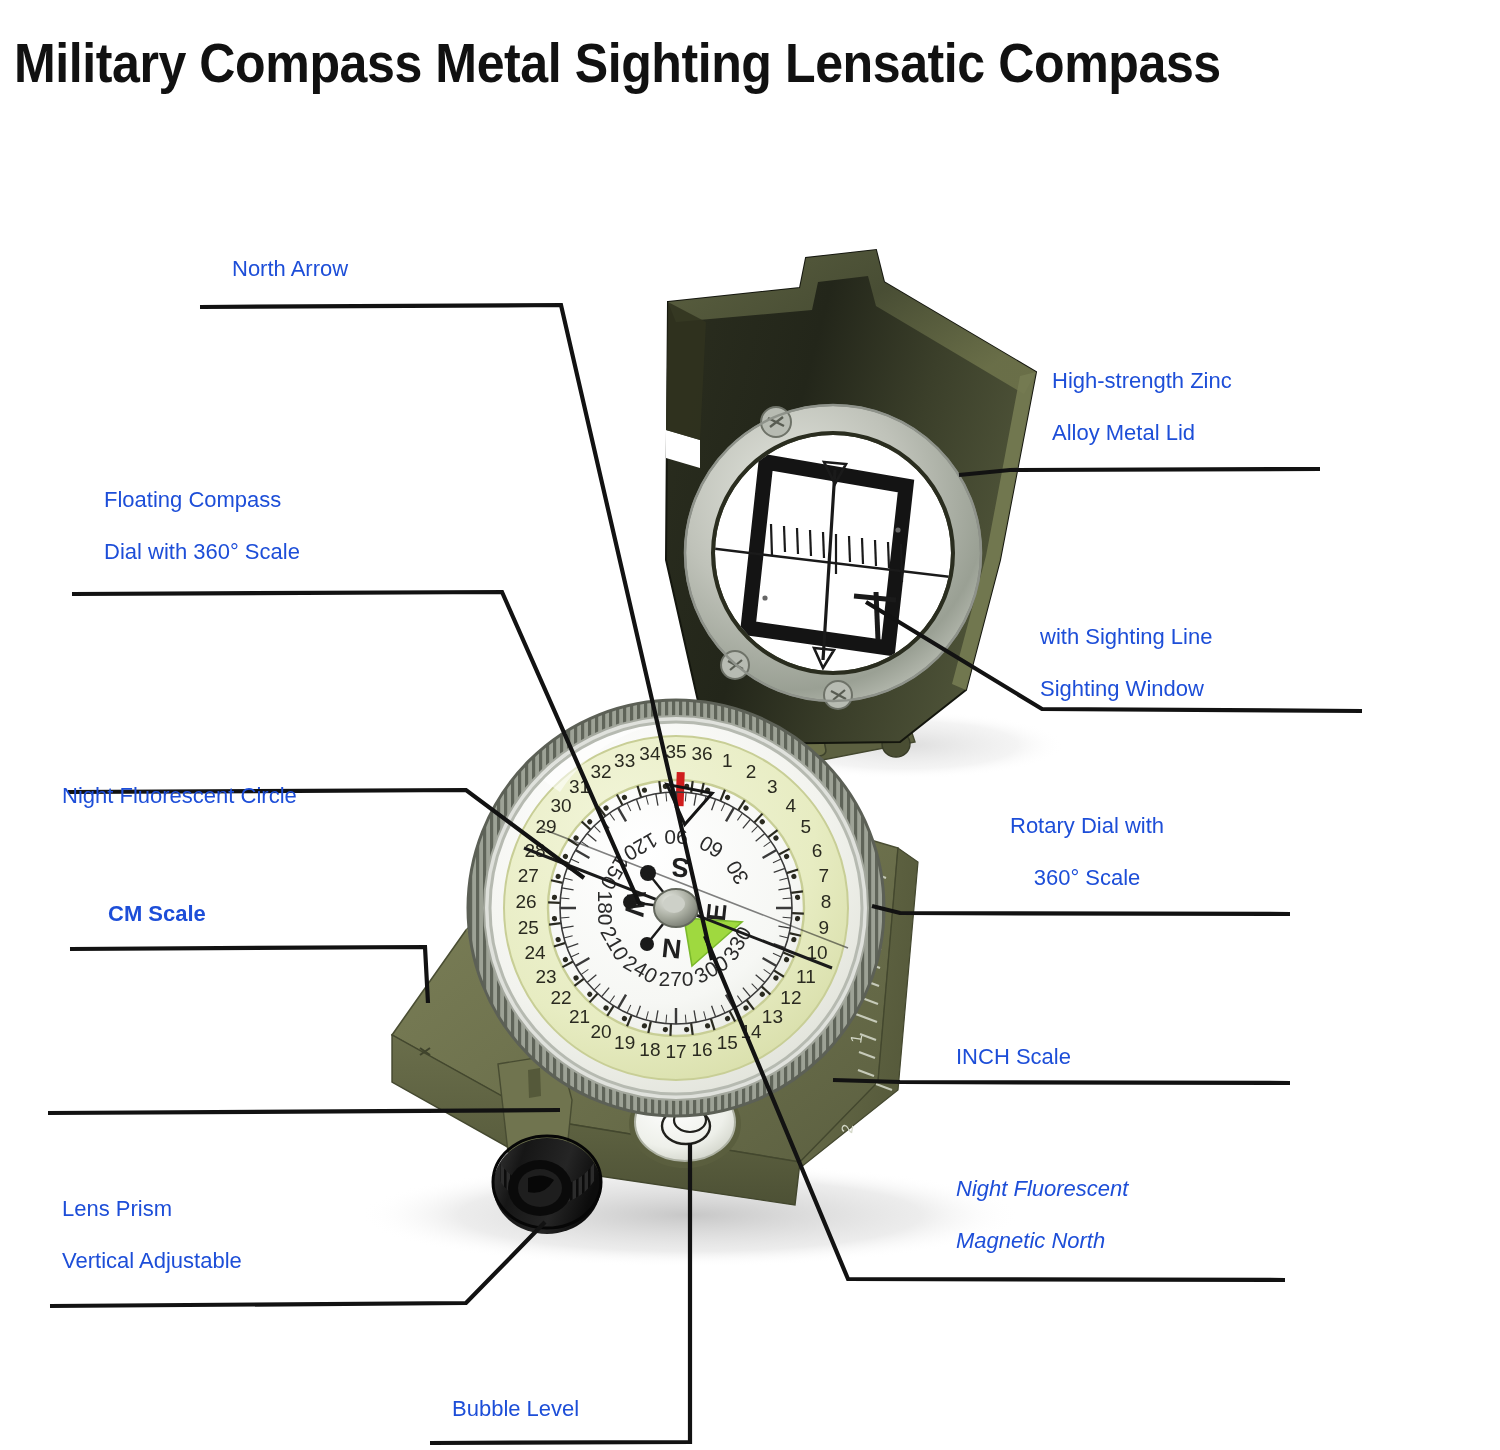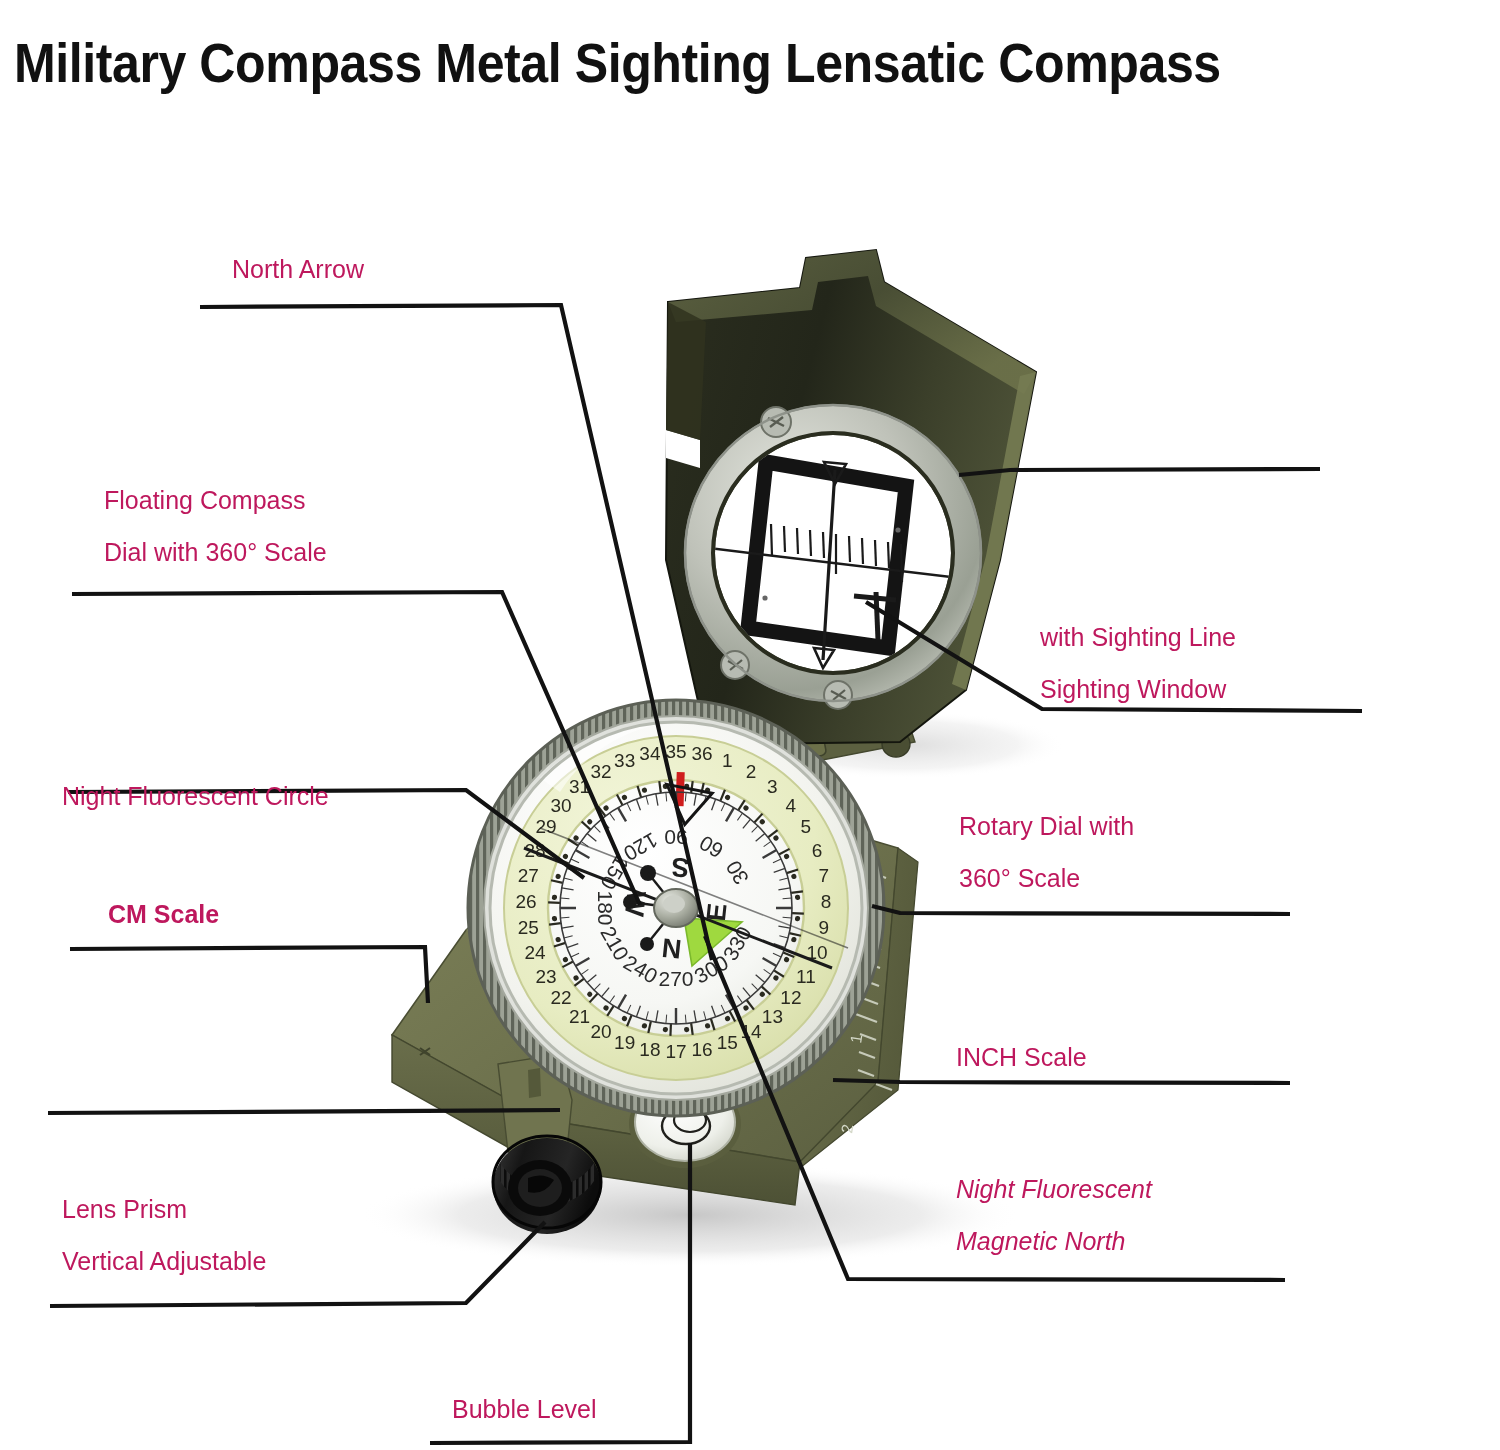--- a/index.html
+++ b/index.html
@@ -16,21 +16,21 @@
   
   #title{
     position:absolute;left:14px;top:30px;width:1470px;
     font-size:56px;font-weight:bold;color:#111111;
     font-family:"Liberation Sans Narrow","Liberation Sans",sans-serif;
     transform:scaleX(0.895);transform-origin:left center;
     white-space:nowrap;letter-spacing:-0.5px;
   }
 
   
-  .callout{position:absolute;color:#be185d;font-size:25px;line-height:52px;white-space:nowrap;}
+  .callout{position:absolute;color:#1d4ed8;font-size:22px;line-height:52px;white-space:nowrap;}
   .callout .ln{display:block;}
 
   
   .svgfull{position:absolute;left:0;top:0;width:1500px;height:1450px;overflow:visible;}
   #leaders{z-index:40;pointer-events:none;}
   #product{z-index:20;}
   .leader{fill:none;stroke:#121212;stroke-width:4.2;stroke-linecap:butt;stroke-linejoin:miter;}
 </style>
 </head>
 <body>
@@ -956,25 +956,29 @@
       <div class="callout" style="left: 62px; top: 730px; margin-top: 40px;">
         <span class="ln">Night Fluorescent Circle</span>
       </div>
       <div class="callout" style="left: 108px; top: 888px; font-weight: bold;">
         <span class="ln">CM Scale</span>
       </div>
       <div class="callout" style="left: 62px; top: 1183px;">
         <span class="ln">Lens Prism</span>
         <span class="ln">Vertical Adjustable</span>
       </div>
+      <div class="callout" style="left: 1052px; top: 355px;">
+        <span class="ln">High-strength Zinc</span>
+        <span class="ln">Alloy Metal Lid</span>
+      </div>
       <div class="callout" style="left: 1040px; top: 611px;">
         <span class="ln">with Sighting Line</span>
         <span class="ln">Sighting Window</span>
       </div>
-      <div class="callout" style="left: 959px; top: 800px;">
+      <div class="callout" style="left: 1010px; top: 800px; text-align: center;">
         <span class="ln">Rotary Dial with</span>
         <span class="ln">360° Scale</span>
       </div>
       <div class="callout" style="left: 956px; top: 1031px;">
         <span class="ln">INCH Scale</span>
       </div>
       <div class="callout" style="left: 956px; top: 1163px; font-style: italic;">
         <span class="ln">Night Fluorescent</span>
         <span class="ln">Magnetic North</span>
       </div>

